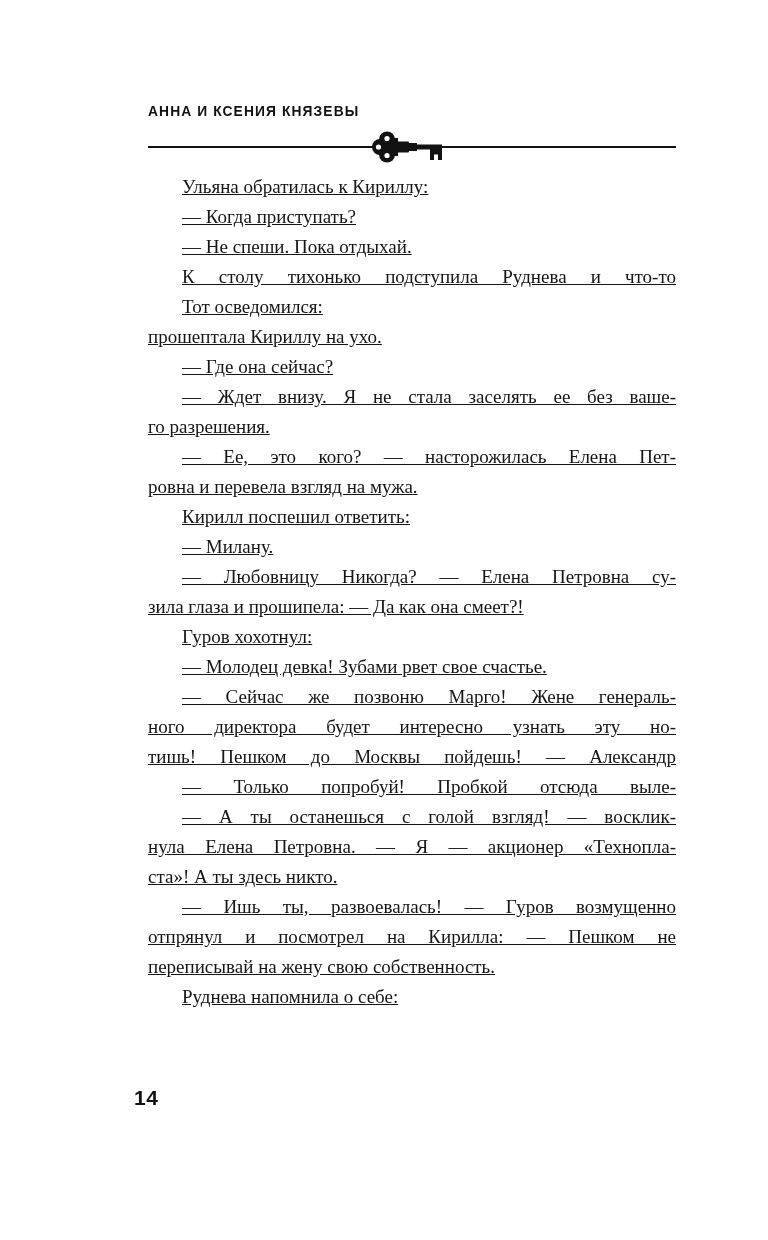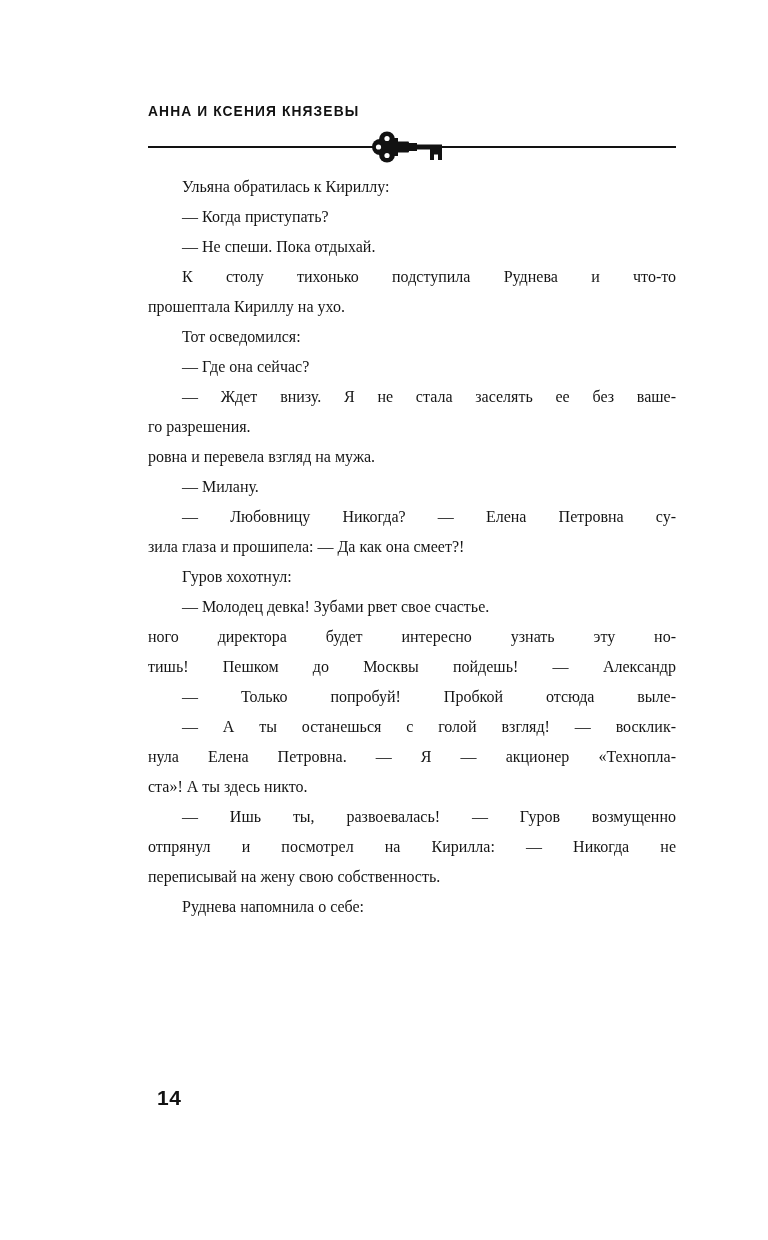--- a/index.html
+++ b/index.html
@@ -42,37 +42,38 @@
     left: 371px;
     top: 129px;
     width: 80px;
     height: 36px;
   }
   #body-text {
     position: absolute;
     left: 148px;
     top: 172px;
     width: 528px;
-    font-size: 16px;
+    font-size: 19px;
     line-height: 30px;
+    text-decoration: underline;
   }
   #body-text .line {
     height: 30px;
     white-space: normal;
   }
   #body-text .line.indent {
     text-indent: 34px;
   }
   #body-text .line.justify {
     text-align: justify;
     text-align-last: justify;
   }
   #page-number {
     position: absolute;
-    left: 157px;
+    left: 134px;
     top: 1086px;
     font-family: "Liberation Sans", sans-serif;
     font-weight: bold;
     font-size: 21px;
     letter-spacing: 0.5px;
     color: #121212;
   }
 </style>
 </head>
 <body>
@@ -106,38 +107,41 @@
 
       <rect x="63" y="25.5" width="4" height="5.5"></rect>
     </g>
   </svg>
 
   <div id="body-text">
       <div class="line indent">Ульяна обратилась к Кириллу:</div>
       <div class="line indent">— Когда приступать?</div>
       <div class="line indent">— Не спеши. Пока отдыхай.</div>
       <div class="line indent justify">К столу тихонько подступила Руднева и что-то</div>
+      <div class="line indent">Тот осведомился:</div>
       <div class="line">прошептала Кириллу на ухо.</div>
-      <div class="line indent">Тот осведомился:</div>
       <div class="line indent">— Где она сейчас?</div>
       <div class="line indent justify">— Ждет внизу. Я не стала заселять ее без ваше-</div>
       <div class="line">го разрешения.</div>
+      <div class="line indent justify">— Ее, это кого? — насторожилась Елена Пет-</div>
       <div class="line">ровна и перевела взгляд на мужа.</div>
+      <div class="line indent">Кирилл поспешил ответить:</div>
       <div class="line indent">— Милану.</div>
       <div class="line indent justify">— Любовницу Никогда? — Елена Петровна су-</div>
       <div class="line">зила глаза и прошипела: — Да как она смеет?!</div>
       <div class="line indent">Гуров хохотнул:</div>
       <div class="line indent">— Молодец девка! Зубами рвет свое счастье.</div>
+      <div class="line indent justify">— Сейчас же позвоню Марго! Жене генераль-</div>
       <div class="line justify">ного директора будет интересно узнать эту но-</div>
       <div class="line justify">тишь! Пешком до Москвы пойдешь! — Александр</div>
       <div class="line indent justify">— Только попробуй! Пробкой отсюда выле-</div>
       <div class="line indent justify">— А ты останешься с голой взгляд! — восклик-</div>
       <div class="line justify">нула Елена Петровна. — Я — акционер «Технопла-</div>
       <div class="line">ста»! А ты здесь никто.</div>
       <div class="line indent justify">— Ишь ты, развоевалась! — Гуров возмущенно</div>
-      <div class="line justify">отпрянул и посмотрел на Кирилла: — Никогда не</div>
+      <div class="line justify">отпрянул и посмотрел на Кирилла: — Пешком не</div>
       <div class="line">переписывай на жену свою собственность.</div>
       <div class="line indent">Руднева напомнила о себе:</div>
     </div>
 
   <div id="page-number">14</div>
 
 </div>
 
 </body></html>

